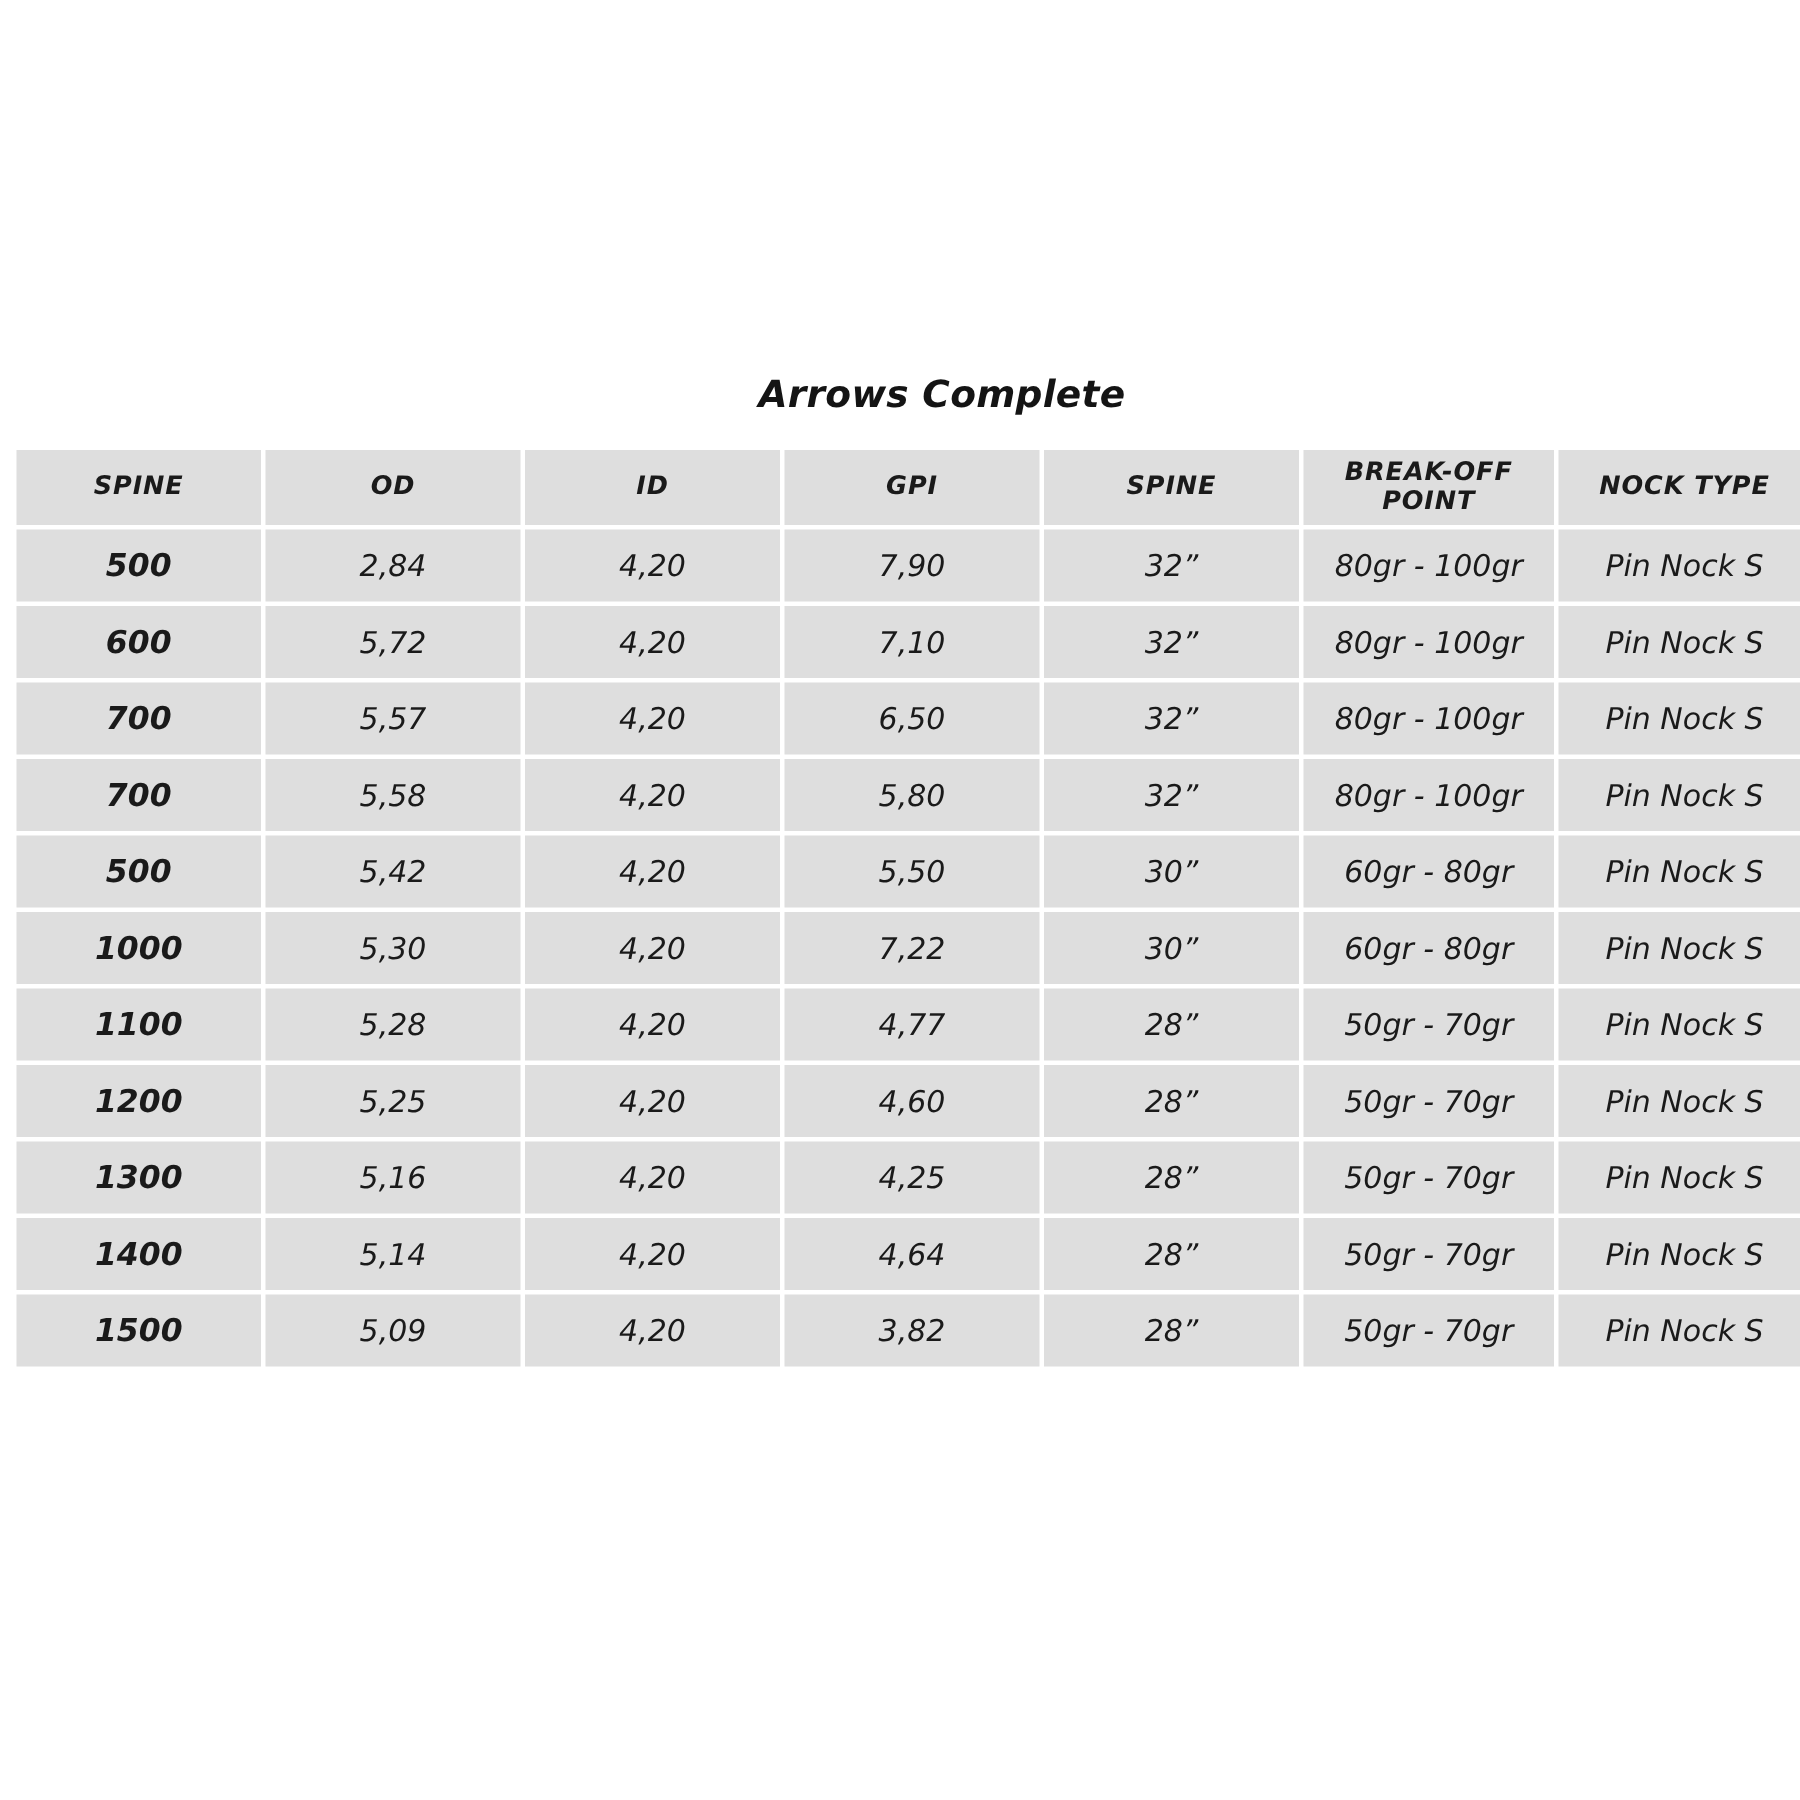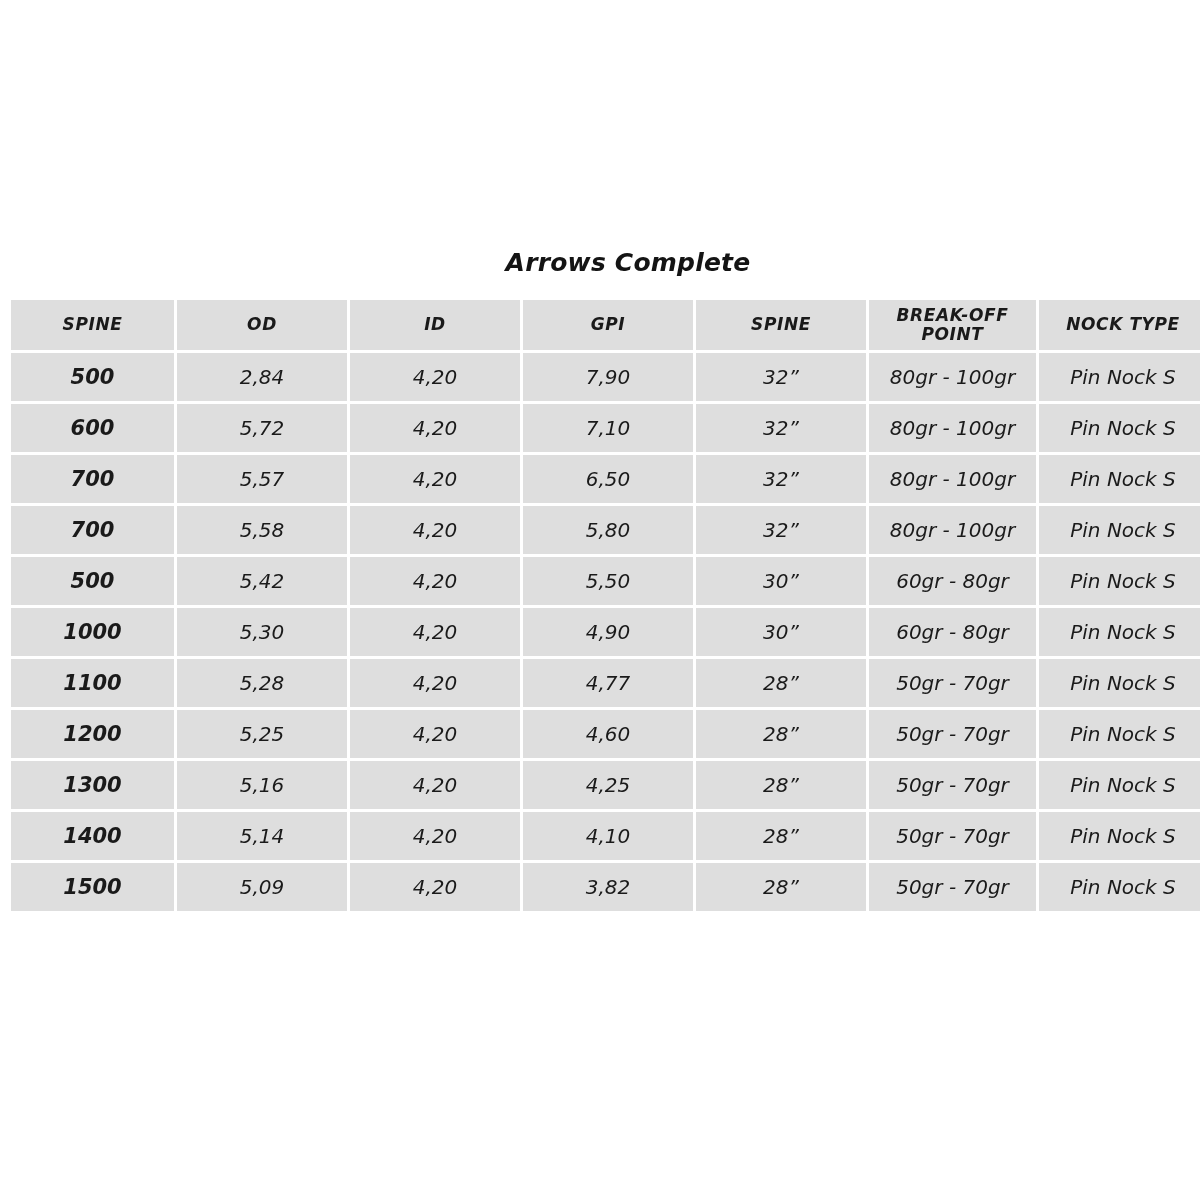--- a/index.html
+++ b/index.html
@@ -148,21 +148,21 @@
         <td>4,20</td>
         <td>5,50</td>
         <td>30”</td>
         <td>60gr - 80gr</td>
         <td>Pin Nock S</td>
       </tr>
       <tr>
         <td class="spine-cell">1000</td>
         <td>5,30</td>
         <td>4,20</td>
-        <td>4,90</td>
+        <td>7,22</td>
         <td>30”</td>
         <td>60gr - 80gr</td>
         <td>Pin Nock S</td>
       </tr>
       <tr>
         <td class="spine-cell">1100</td>
         <td>5,28</td>
         <td>4,20</td>
         <td>4,77</td>
         <td>28”</td>
@@ -184,21 +184,21 @@
         <td>4,20</td>
         <td>4,25</td>
         <td>28”</td>
         <td>50gr - 70gr</td>
         <td>Pin Nock S</td>
       </tr>
       <tr>
         <td class="spine-cell">1400</td>
         <td>5,14</td>
         <td>4,20</td>
-        <td>4,10</td>
+        <td>4,64</td>
         <td>28”</td>
         <td>50gr - 70gr</td>
         <td>Pin Nock S</td>
       </tr>
       <tr>
         <td class="spine-cell">1500</td>
         <td>5,09</td>
         <td>4,20</td>
         <td>3,82</td>
         <td>28”</td>

